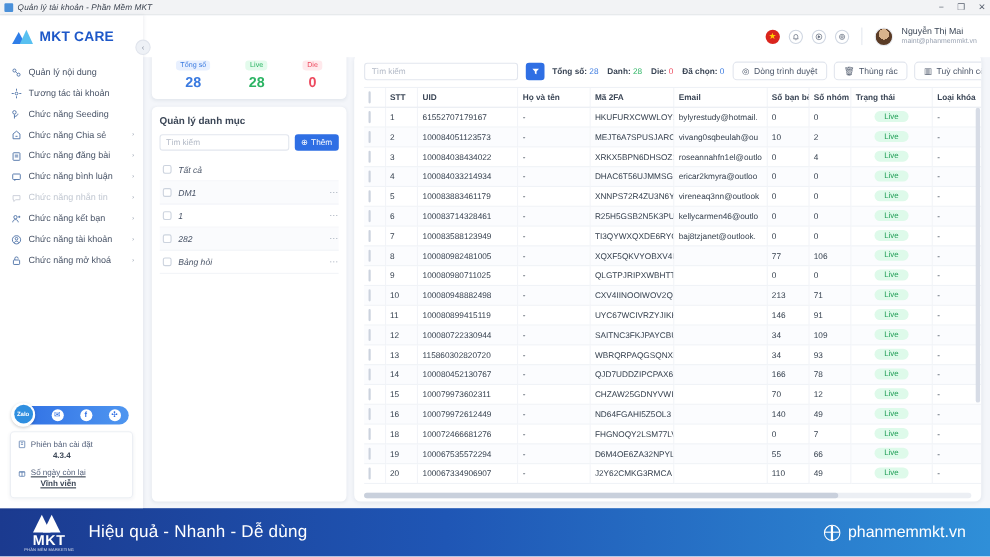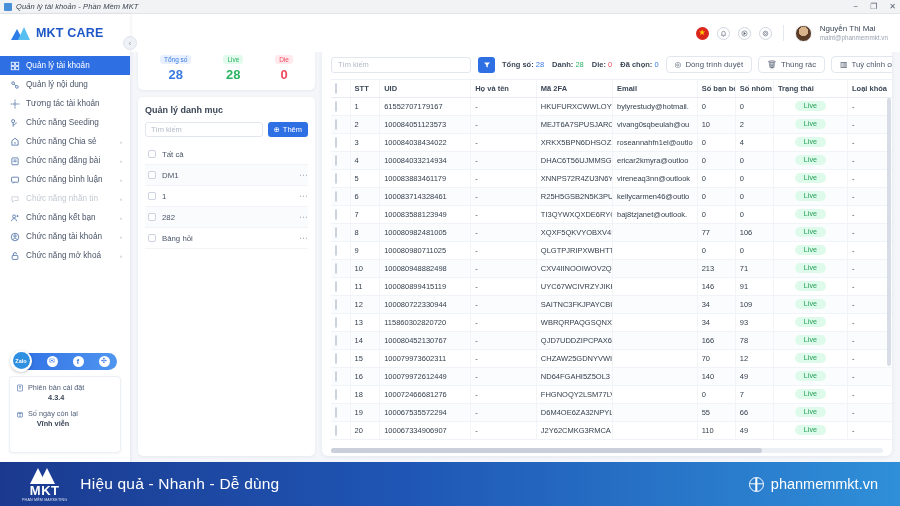--- a/index.html
+++ b/index.html
@@ -66,21 +66,21 @@
   .soc.zalo{ position:absolute; left:-3px; top:-3px; width:22px;height:22px;border-radius:50%;
              background:#fff; border:1.5px solid #fff; box-shadow:0 1px 3px rgba(0,0,0,.2);
              display:flex;align-items:center;justify-content:center;}
   .soc.zalo span{ width:17px;height:17px;border-radius:50%;background:#2f8fe0;color:#fff;
                   font-size:5.5px;display:flex;align-items:center;justify-content:center;font-weight:bold;}
   .verbox{
     margin:0 9px 9px; background:#fff; border:1px solid #eceff4; border-radius:4px;
     padding:6px 5px; box-shadow:0 1px 3px rgba(30,50,90,.05);
   }
   .vrow{ display:flex; gap:4px; align-items:flex-start; margin-bottom:5px;}
-  .vrow:last-child{ margin-bottom:16px;}
+  .vrow:last-child{ margin-bottom:0;text-decoration:underline;}
   .vrow .vi{ width:9px;height:9px;flex:0 0 9px;display:flex;align-items:center;justify-content:center;margin-top:1px;}
   .vrow .vi svg{width:8px;height:8px;stroke:#4a6fa5;fill:none;stroke-width:1.3;}
   .vtxt{ font-size:7.3px; color:#53607a; line-height:1.45;}
   .vval{ display:block; text-align:center; color:#3b4656;}
   
   .midcol{ width:190px; flex:0 0 190px; padding:10px 5px 6px 8px; display:flex; flex-direction:column; gap:7px; min-height:0;}
   .page-title{ font-size:12.5px; color:#3b4656; font-weight:normal; letter-spacing:.1px; }
   .stats{
     background:#fff; border-radius:5px; padding:7px 6px 8px; display:flex; justify-content:space-around;
     box-shadow:0 1px 3px rgba(30,50,90,.07);
@@ -101,21 +101,21 @@
   .cat-search input{
     flex:1; height:15px; border:1px solid #e2e6ee; border-radius:3px; font-size:7.5px;
     padding:0 5px; color:#3b4656; outline:none; font-family:inherit; min-width:0;
   }
   .cat-search input::placeholder{ color:#b2b9c6;}
   .btn-add{
     background:#2f6fe4; color:#fff; border:none; border-radius:3px; height:15px;
     padding:0 6px; font-size:7.5px; display:flex; align-items:center; gap:3px; cursor:pointer;
     font-family:inherit; white-space:nowrap;
   }
-  .cat-list{ overflow:hidden; flex:1;}
+  .cat-list{ overflow:hidden; flex:1;font-style:italic;}
   .cat-item{
     height:21px; display:flex; align-items:center; gap:6px; padding:0 2px 0 3px;
     font-size:7.8px; color:#4a5568; border-bottom:1px solid #f2f4f8;
   }
   .cat-item.alt{ background:#fafbfd;}
   .cbx{ width:8px;height:8px;border:1px solid #ccd3de; border-radius:2px; flex:0 0 8px; background:#fff; cursor:pointer;}
   .cat-item .nm{ flex:1; overflow:hidden; text-overflow:ellipsis; white-space:nowrap;}
   .dots{ font-size:8px; color:#9aa3b2; letter-spacing:0; cursor:pointer; line-height:.7; writing-mode:vertical-rl;}
   
   .main{ flex:1; padding:10px 8px 6px 2px; display:flex; flex-direction:column; min-width:0;}
@@ -230,32 +230,20 @@
       <div class="brand">
         <span class="brand-mark">
             <i class="a"></i>
             <i class="b"></i>
           </span>
         <span class="brand-text">MKT CARE</span>
       </div>
       <div class="collapse-btn">‹</div>
 
       <div class="menu" id="menu">
-          <div class="mi active">
-            <span class="ic">
-              <svg viewBox="0 0 16 16">
-                <rect x="2" y="2" width="5" height="5"></rect>
-                <rect x="9" y="2" width="5" height="5"></rect>
-                <rect x="2" y="9" width="5" height="5"></rect>
-                <rect x="9" y="9" width="5" height="5"></rect>
-              </svg>
-            </span>
-            <span class="lbl">Quản lý tài khoản</span>
-            <span class="chev"></span>
-          </div>
           <div class="mi">
             <span class="ic">
               <svg viewBox="0 0 16 16">
                 <circle cx="5" cy="5" r="2.2"></circle>
                 <circle cx="11" cy="11" r="2.2"></circle>
                 <path d="M6.6 6.6l2.8 2.8"></path>
               </svg>
             </span>
             <span class="lbl">Quản lý nội dung</span>
             <span class="chev"></span>

